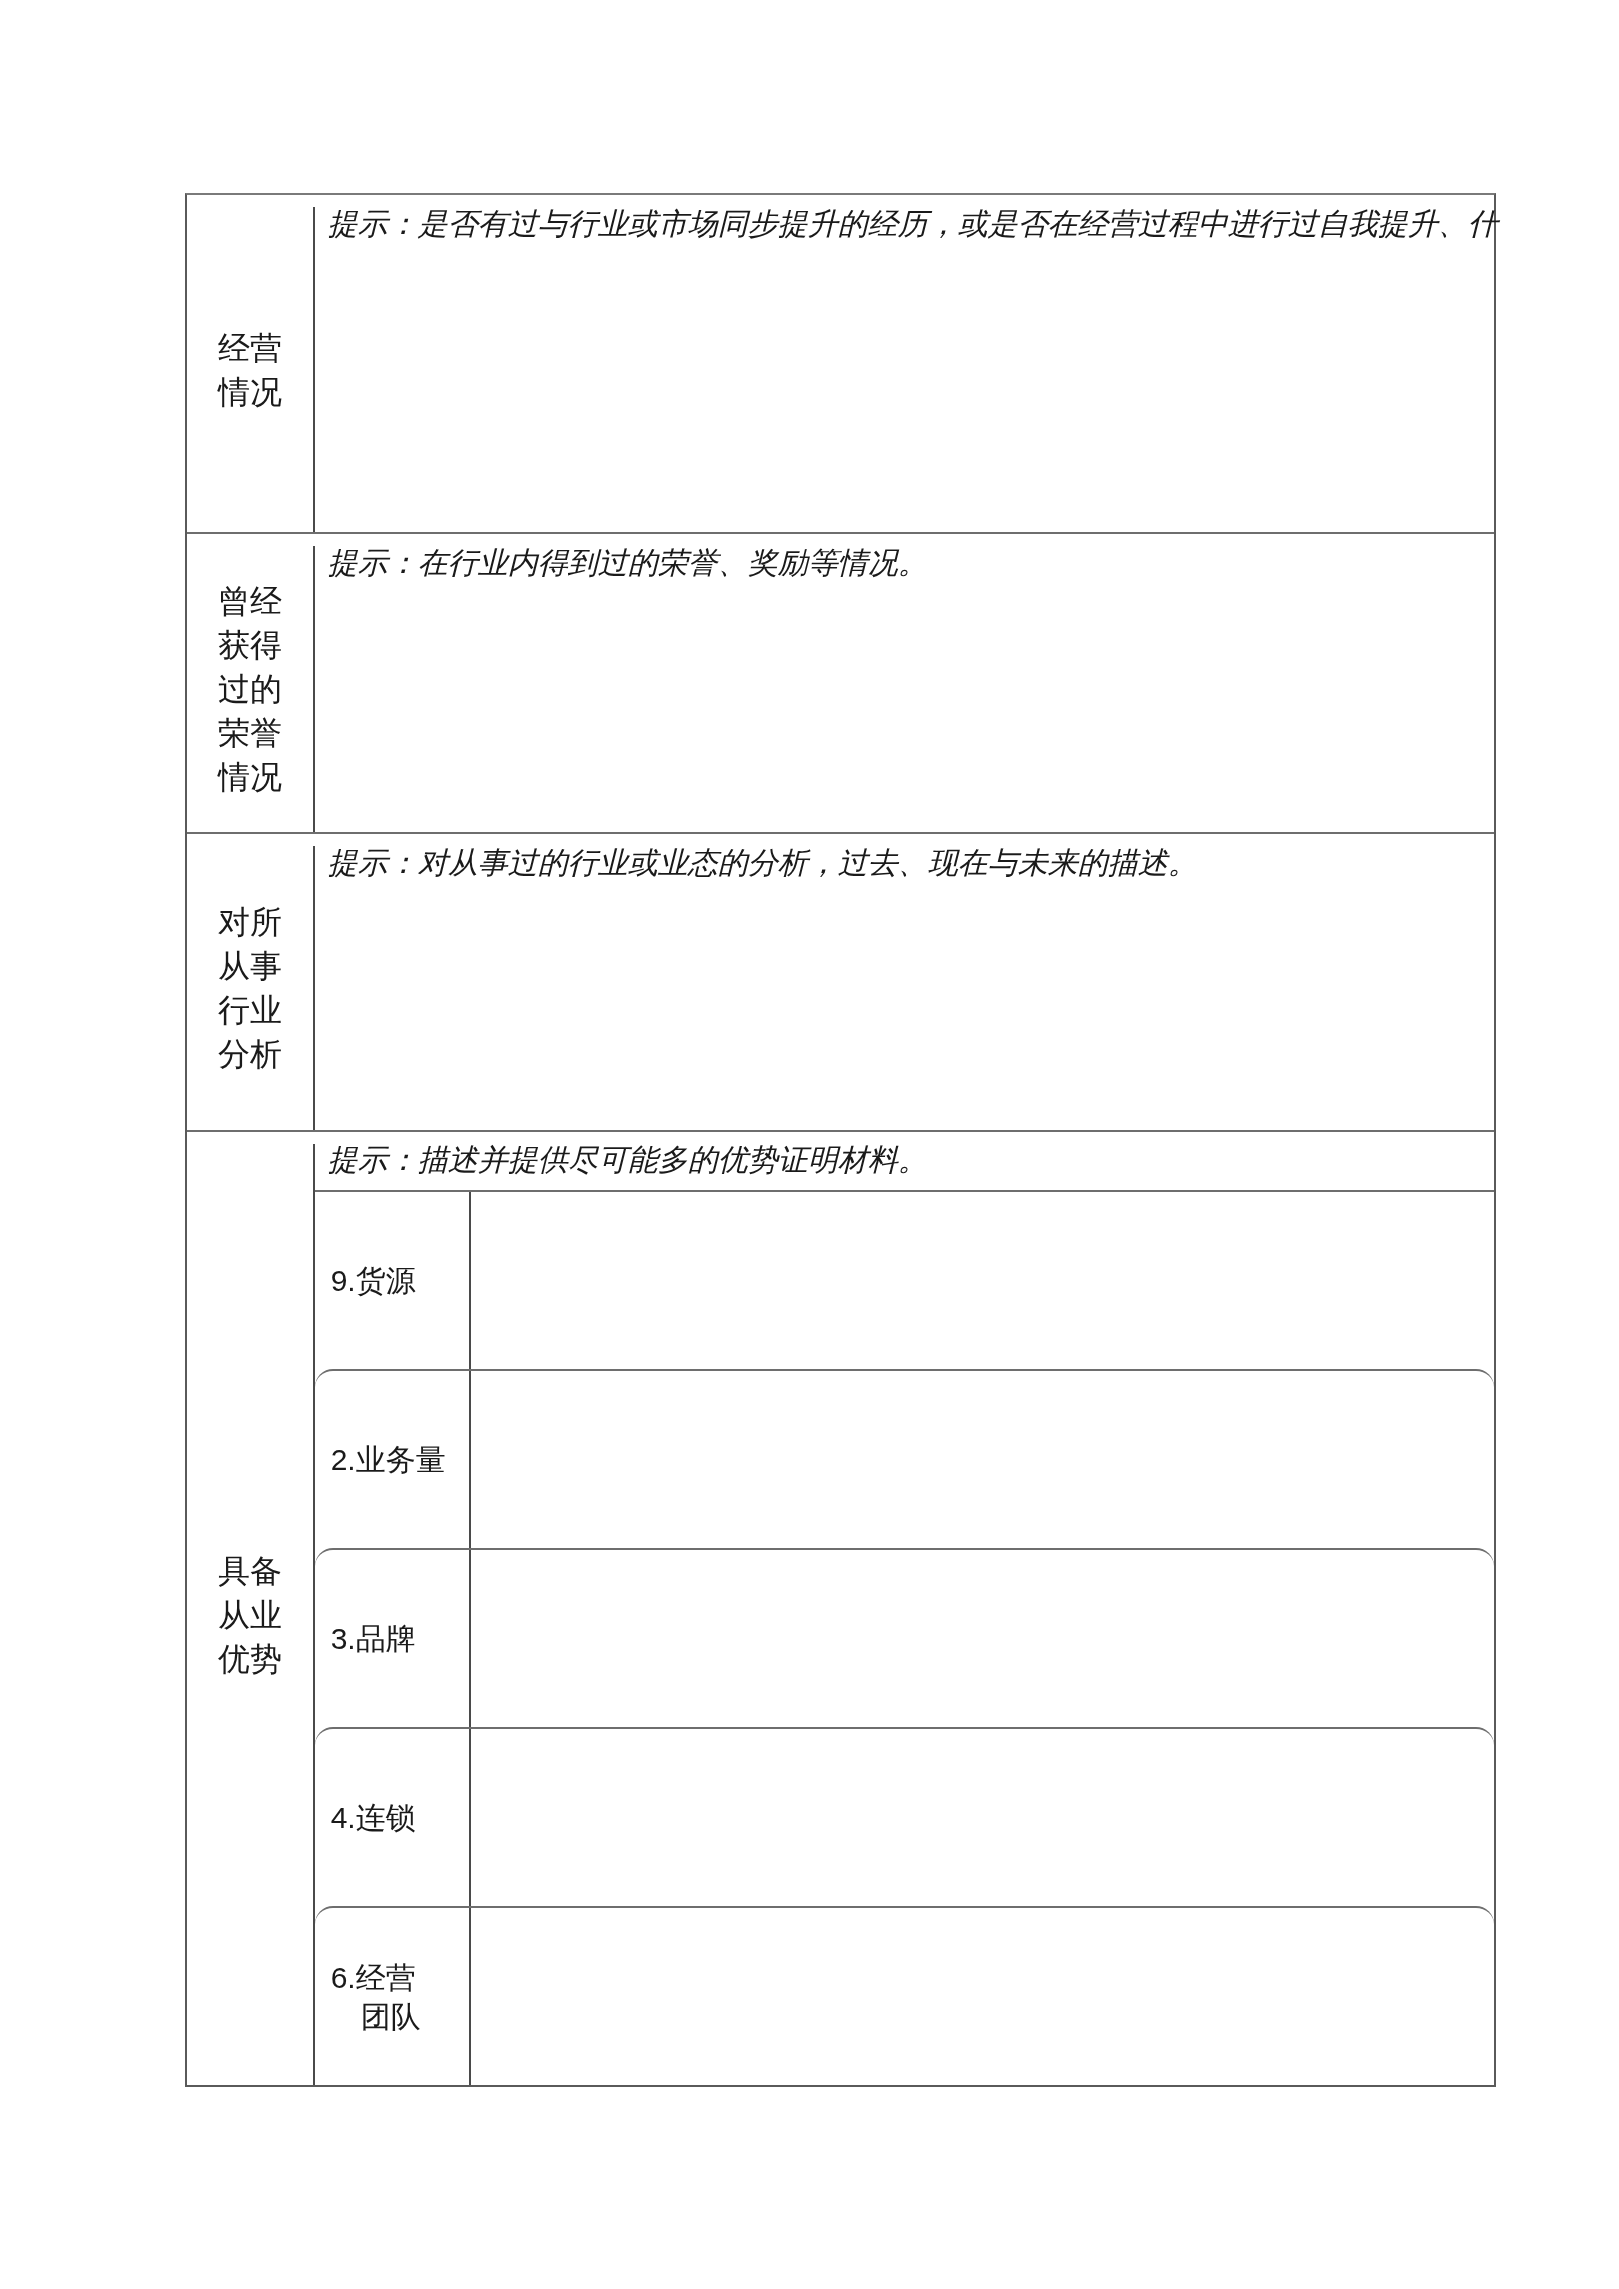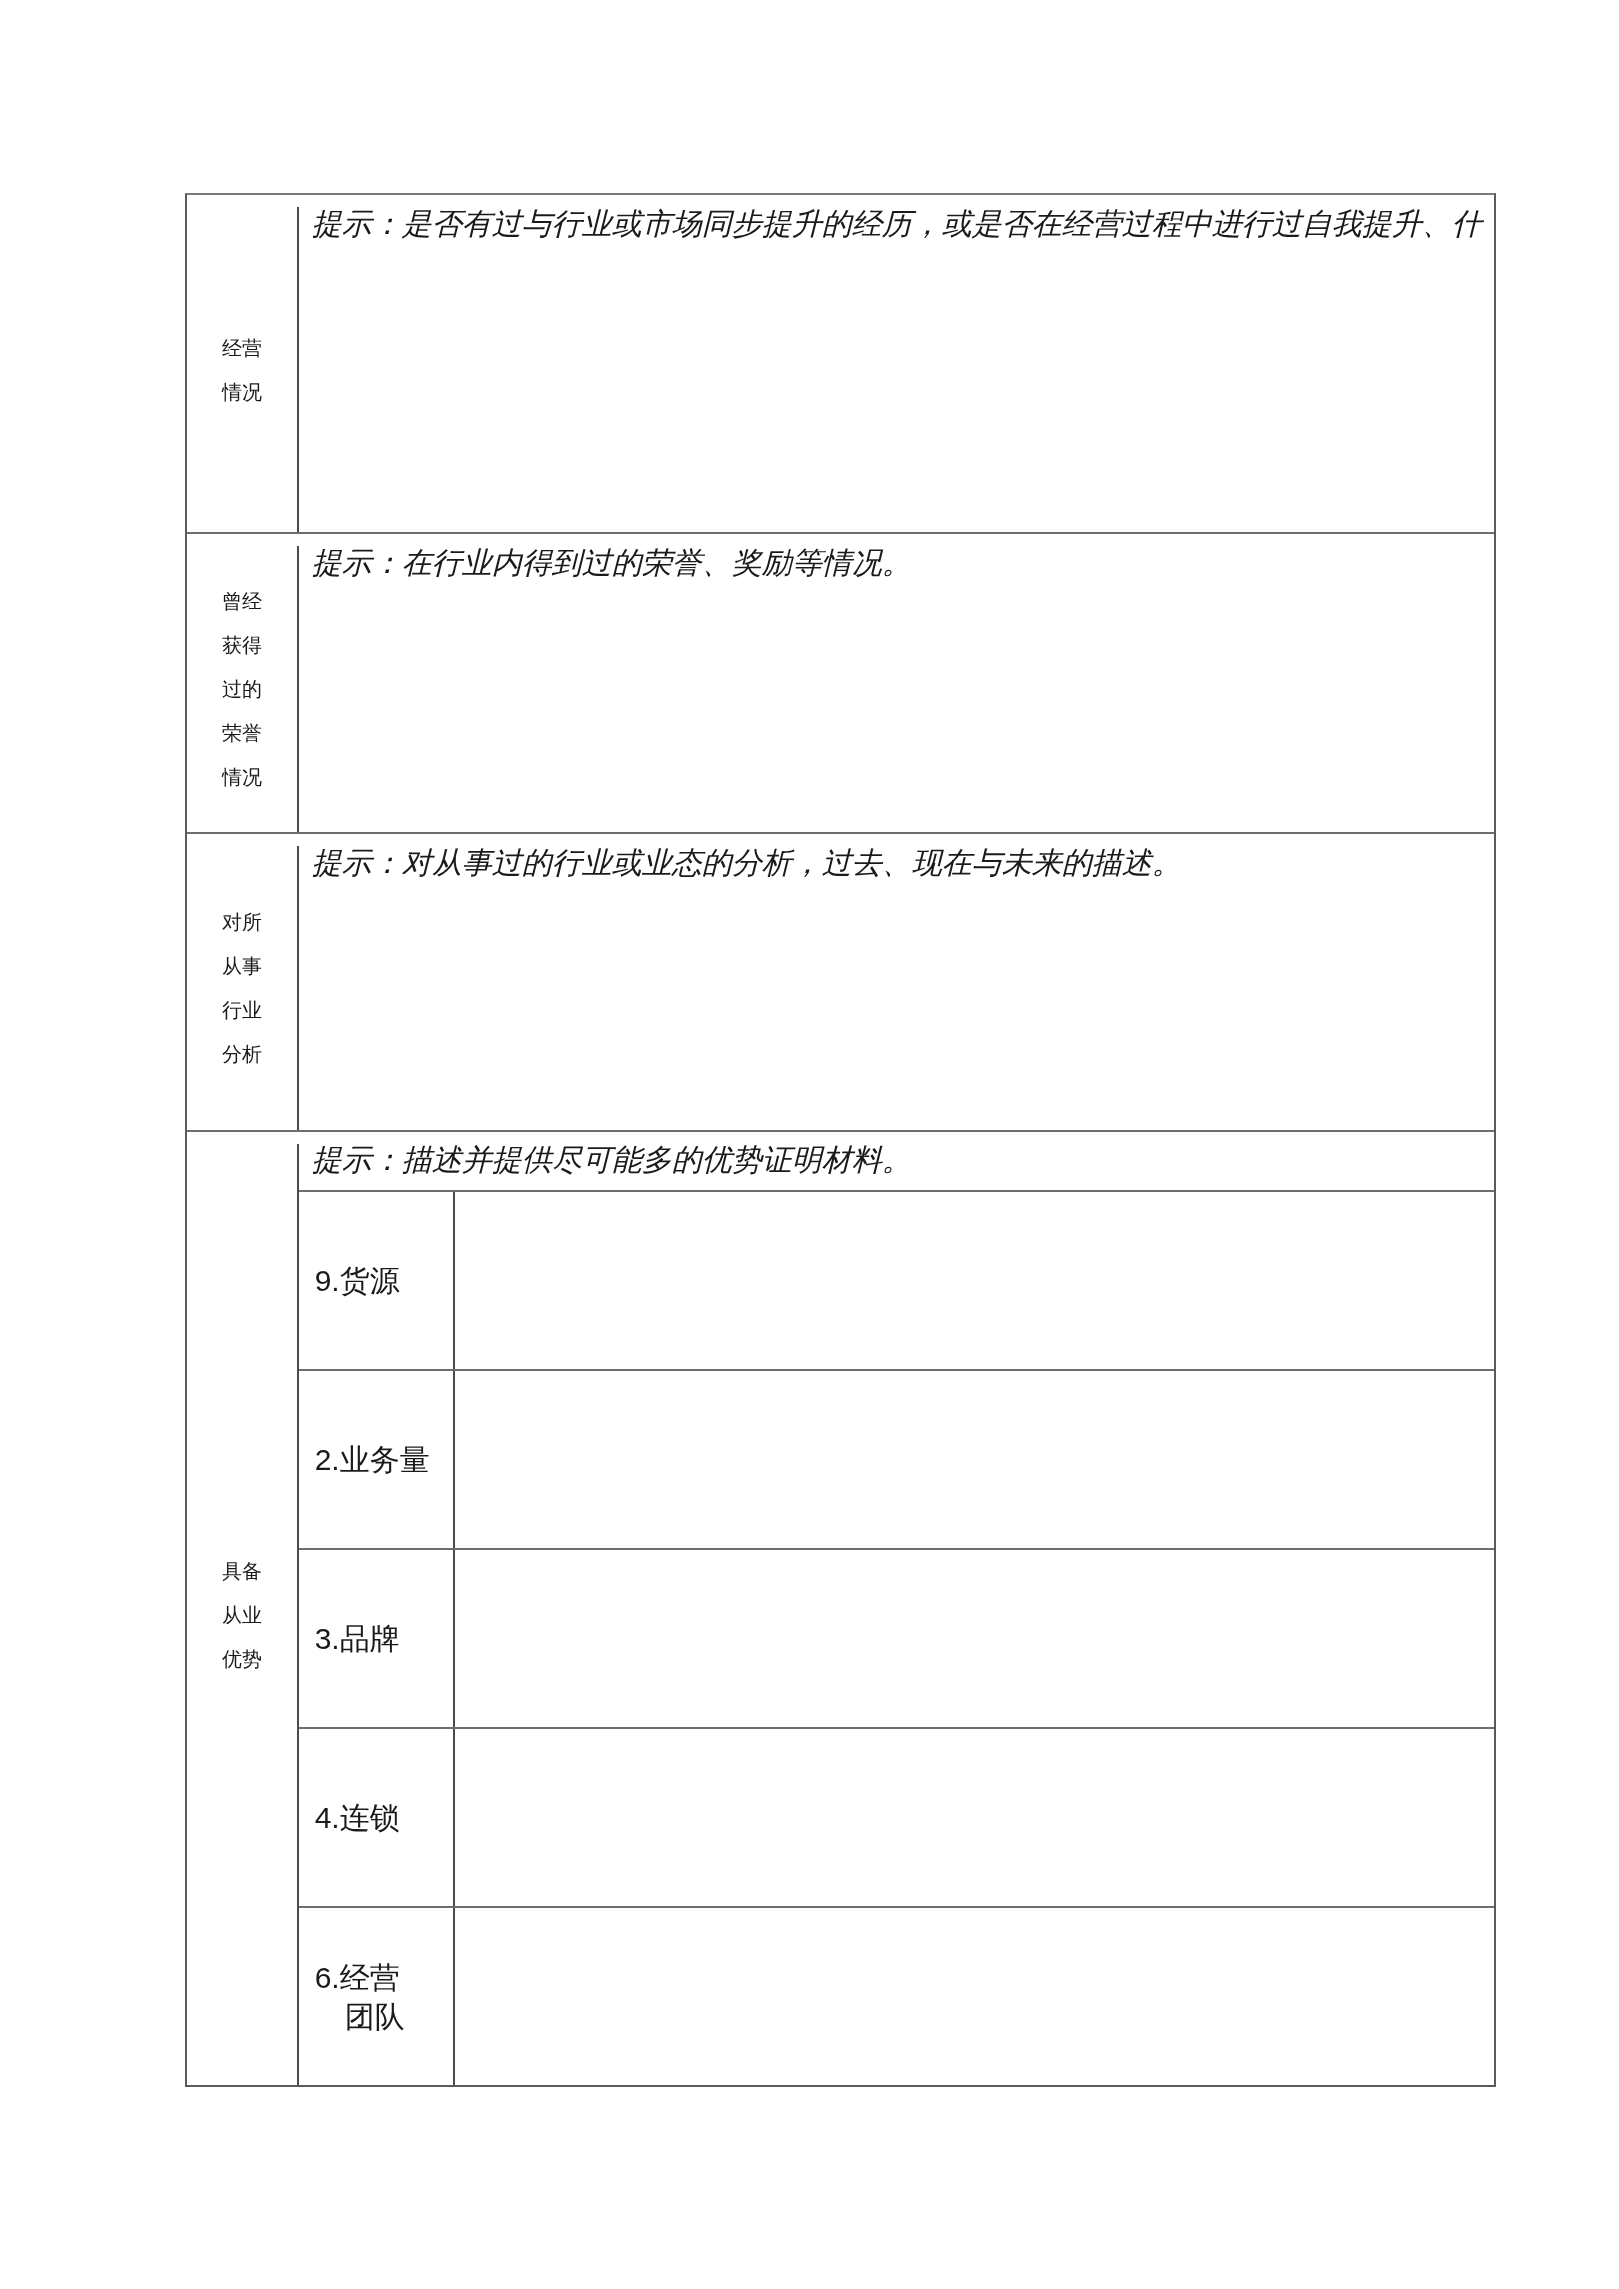--- a/index.html
+++ b/index.html
@@ -25,29 +25,29 @@
   }
 
   .row { display: flex; }
   .row + .row { border-top: 2px solid #6e6e6e; }
   .r1 { height: 337px; }
   .r2 { height: 300px; }
   .r3 { height: 298px; }
   .r4 { flex: 1; }
 
   .label-cell {
-    width: 112px;
+    width: 128px;
     flex-shrink: 0;
     border-right: 2px solid #4a4a4a;
     display: flex;
     flex-direction: column;
     justify-content: center;
     align-items: center;
     text-align: center;
-    font-size: 20px;
+    font-size: 32px;
     line-height: 44px;
     margin-top: 12px;
   }
 
   .content-cell {
     flex: 1;
     display: flex;
     flex-direction: column;
     min-width: 0;
   }
@@ -61,21 +61,21 @@
   .hline { white-space: pre; }
 
   .adv-hint {
     height: 60px;
     flex-shrink: 0;
     border-bottom: 2px solid #6e6e6e;
     padding-top: 5.9px;
   }
 
   .adv-row { flex: 1; display: flex; min-height: 0; }
-  .adv-row + .adv-row { border-top: 2px solid #6e6e6e; }
+  .adv-row + .adv-row { border-top: 2px solid #6e6e6e; border-radius: 18px; }
 
   .adv-label {
     width: 156px;
     flex-shrink: 0;
     border-right: 2px solid #4a4a4a;
     display: flex;
     flex-direction: column;
     justify-content: center;
     padding-left: 15.7px;
     font-size: 30px;

